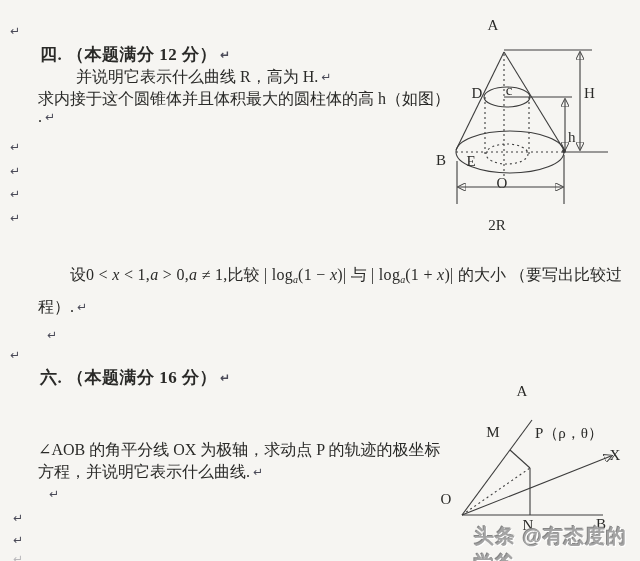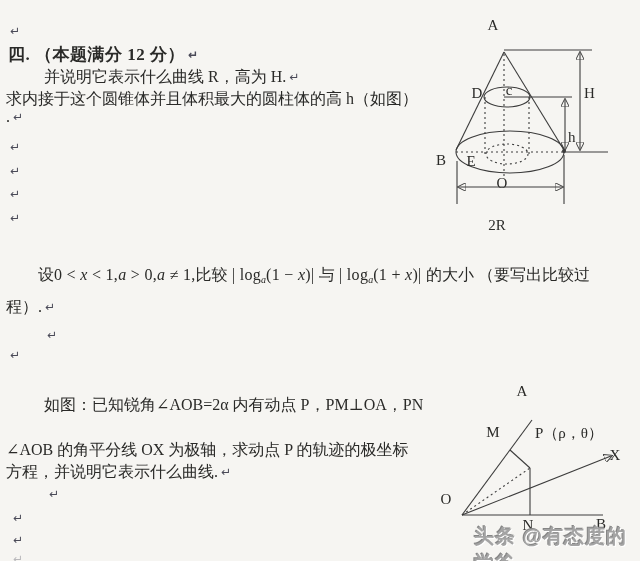--- a/index.html
+++ b/index.html
@@ -1,19 +1,19 @@
 <!DOCTYPE html>
 <html><head>
 <meta charset="utf-8">
 <style>
   html,body{margin:0;padding:0;}
   body{width:640px;height:561px;overflow:hidden;background:#f6f5f2;}
   .page{position:relative;width:640px;height:561px;background:#f6f5f2;
         font-family:"Liberation Serif","DejaVu Serif",serif;color:#2a2a28;}
-  .line{position:absolute;white-space:nowrap;font-size:16px;line-height:22px;}
+  .line{position:absolute;white-space:nowrap;font-size:16px;line-height:22px;margin-left:32px;}
   .head{font-weight:bold;font-size:17px;letter-spacing:0.5px;}
   .pil{display:inline-block;color:#4a4a58;font-size:12px;margin-left:3px;
        font-family:"DejaVu Sans",sans-serif;transform:translateY(-1px);}
   .pil-abs{position:absolute;color:#4a4a58;font-size:12px;line-height:16px;
        font-family:"DejaVu Sans",sans-serif;}
   .faint{opacity:.35;}
   .seg-cn{}
   .seg-m{letter-spacing:0.3px;}
   .seg-mi{font-style:italic;letter-spacing:0.3px;}
   .seg-sub{font-style:italic;font-size:10px;vertical-align:-3px;}
@@ -43,21 +43,21 @@
   <div class="pil-abs" style="left:10px;top:163px">↵</div>
   <div class="pil-abs" style="left:10px;top:186px">↵</div>
   <div class="pil-abs" style="left:10px;top:210px">↵</div>
 
   <div class="line" style="left:38px;top:264px"><span><span class="seg-cn">设</span><span class="seg-m">0 &lt; </span><span class="seg-mi">x</span><span class="seg-m"> &lt; 1,</span><span class="seg-mi">a</span><span class="seg-m"> &gt; 0,</span><span class="seg-mi">a</span><span class="seg-m"> ≠ 1,</span><span class="seg-cn">比较</span><span class="seg-m"> | log</span><span class="seg-sub">a</span><span class="seg-m">(1 − </span><span class="seg-mi">x</span><span class="seg-m">)| </span><span class="seg-cn">与</span><span class="seg-m"> | log</span><span class="seg-sub">a</span><span class="seg-m">(1 + </span><span class="seg-mi">x</span><span class="seg-m">)| </span><span class="seg-cn">的大小 （要写出比较过</span></span></div>
   <div class="line" style="left:6px;top:296px"><span>程）.</span><span class="pil">↵</span></div>
 
   <div class="pil-abs" style="left:47px;top:327px">↵</div>
   <div class="pil-abs" style="left:10px;top:347px">↵</div>
 
-  <div class="line" style="left:44px;top:394px"><span>如图：已知锐角∠AOB=2α 内有动点 P，PM⊥OA，PN</span></div>
+  <div class="line head" style="left:8px;top:367px"><span>六. （本题满分 16 分）</span><span class="pil">↵</span></div>
   <div class="line" style="left:6px;top:461px"><span>方程，并说明它表示什么曲线.</span><span class="pil">↵</span></div>
   <div class="line" style="left:6px;top:439px"><span>∠AOB 的角平分线 OX 为极轴，求动点 P 的轨迹的极坐标</span></div>
 
   <div class="pil-abs" style="left:49px;top:486px">↵</div>
   <div class="pil-abs" style="left:13px;top:510px">↵</div>
   <div class="pil-abs" style="left:13px;top:532px">↵</div>
   <div class="pil-abs faint" style="left:13px;top:551px">↵</div>
 
   <svg class="fig" style="left:430px;top:8px" width="210" height="235" viewBox="0 0 210 235">
     <defs>

